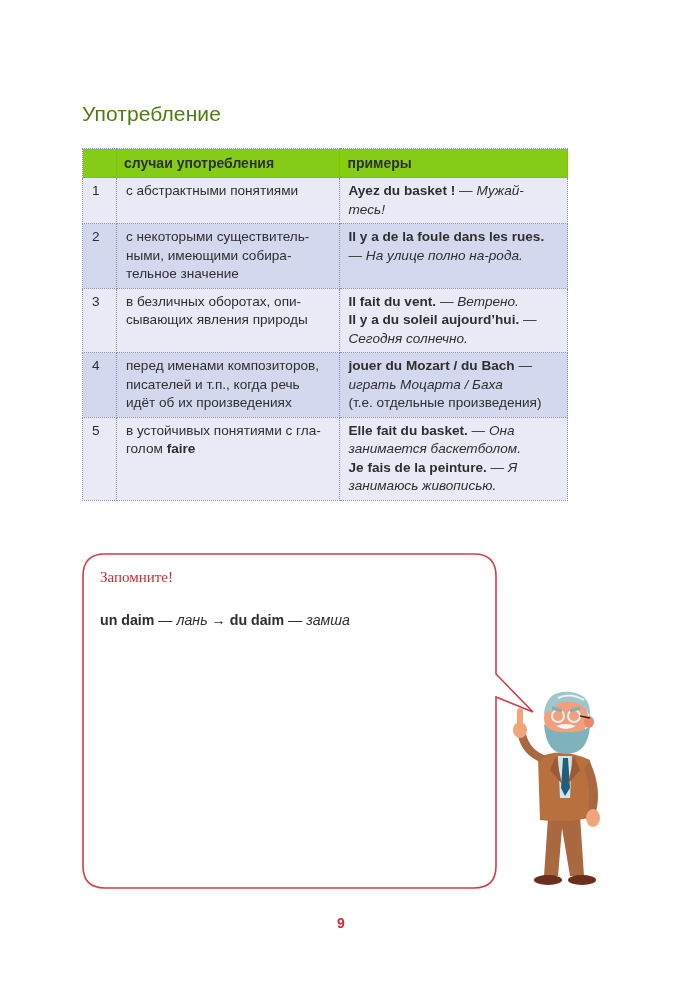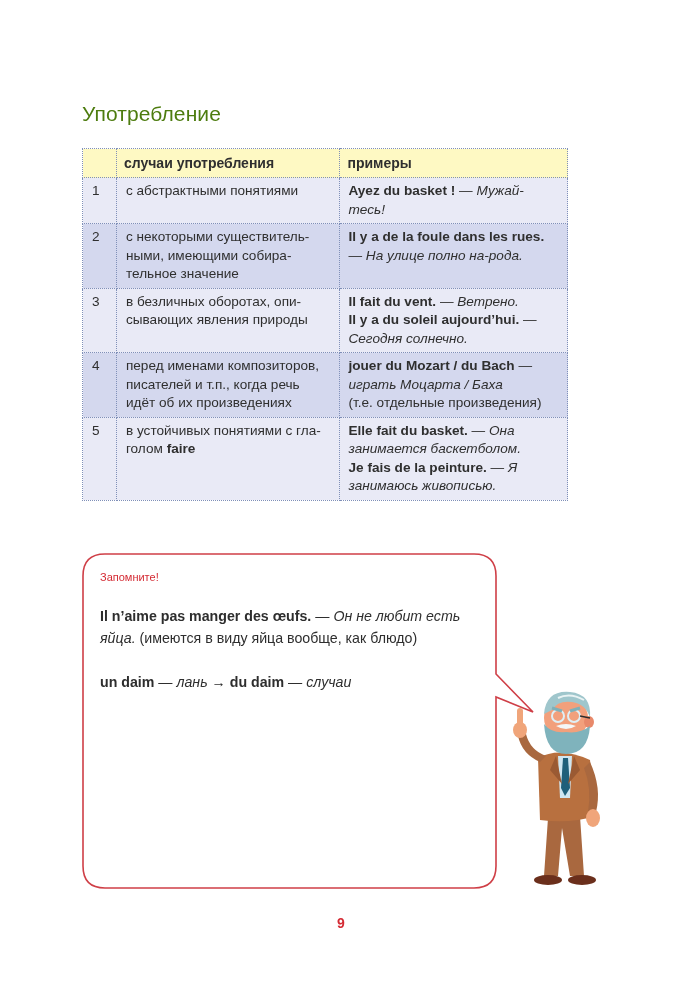--- a/index.html
+++ b/index.html
@@ -15,40 +15,40 @@
   
   .usage-table {
     position: absolute; left: 82px; top: 148px; width: 486px;
     border-collapse: collapse; font-family: "Liberation Sans", sans-serif;
     font-size: 13.6px; line-height: 18.5px; color: #2f2f2f;
   }
   .usage-table th, .usage-table td {
     border: 1px dotted #7f8fb8; vertical-align: top; text-align: left;
     padding: 4px 7px 4px 7px;
   }
-  .usage-table th { background: #fef9c3; font-weight: bold; height: 29px; padding-top: 5px; font-size: 14px; }
+  .usage-table th { background: #84cc16; font-weight: bold; height: 29px; padding-top: 5px; font-size: 14px; }
   .usage-table tr.row-odd td { background: #e9eaf6; }
   .usage-table tr.row-even td { background: #d4d8ee; }
   .usage-table td.col-num { width: 34px; padding-left: 9px; }
   .usage-table td.col-case { width: 224px; padding-left: 9px; }
   .usage-table td.col-ex { width: 228px; padding-left: 8px; }
   .fr { font-weight: 600; }
   .art { font-weight: bold; }
   .ru-it { font-style: italic; }
   .line { display: block; }
 
   
   .bubble-svg { position: absolute; left: 0; top: 0; width: 682px; height: 1000px; pointer-events: none; }
   .bubble {
     position: absolute; left: 83px; top: 553px; width: 413px; height: 335px;
     padding: 14px 16px 0 17px;
   }
   .bubble-title {
-    font-family: Liberation Sans, sans-serif; font-size: 11px; color: #d42a33;
-    line-height: 20px; margin-bottom: 18px;
+    font-family: Liberation Serif, serif; font-size: 15px; color: #d42a33;
+    line-height: 20px; margin-bottom: 0;
   }
   .bubble-p {
     font-family: "Liberation Serif", "DejaVu Serif", serif; font-size: 16px; line-height: 22.2px;
     color: #2e2e2e; text-align: justify; text-align-last: left;
   }
   .bubble-ex {
     font-family: "Liberation Sans", sans-serif; font-size: 14.2px; line-height: 22px; color: #2e2e2e;
   }
   .bubble-ex .note { font-weight: normal; }
   .bubble-ex .it { font-style: italic; font-weight: normal; }
@@ -115,26 +115,23 @@
       </tr>
     </tbody>
 </table>
 
 <svg class="bubble-svg" viewBox="0 0 682 1000">
   <path d="M 105 554 L 474 554 Q 496 554 496 576 L 496 674 L 533 712 L 496 697 L 496 866 Q 496 888 474 888 L 105 888 Q 83 888 83 866 L 83 576 Q 83 554 105 554 Z" fill="#ffffff" stroke="#cf3f47" stroke-width="1.6" stroke-linejoin="miter"></path>
 </svg>
 
 <div class="bubble">
   <div class="bubble-title">Запомните!</div>
-  <div class="bubble-ex">
-    <span class="fr">Il n’aime pas manger </span><span class="art">des</span><span class="fr"> œufs.</span><span> — </span><span class="it">Он не любит есть яйца.</span><span class="note"> (имеются в виду яйца вообще, как блюдо)</span>
-  </div>
   <div class="gap"></div>
   <div class="bubble-ex" id="point2-examples">
-      <div><span class="fr">un daim</span><span> — </span><span class="it">лань</span><span> </span><span>→</span><span> </span><span class="fr art">du daim</span><span> — </span><span class="it">случаи</span></div>
+      <div><span class="fr">un daim</span><span> — </span><span class="it">лань</span><span> </span><span>→</span><span> </span><span class="fr art">du daim</span><span> — </span><span class="it">замша</span></div>
     </div>
 </div>
 
 <svg class="professor" viewBox="0 0 130 205">
 
   <path d="M48 130 L44 188 L58 188 L62 140 L70 188 L84 188 L80 128 Z" fill="#a9683f"></path>
 
   <ellipse cx="48" cy="192" rx="14" ry="5" fill="#6b2f1c"></ellipse>
   <ellipse cx="82" cy="192" rx="14" ry="5" fill="#6b2f1c"></ellipse>
 

